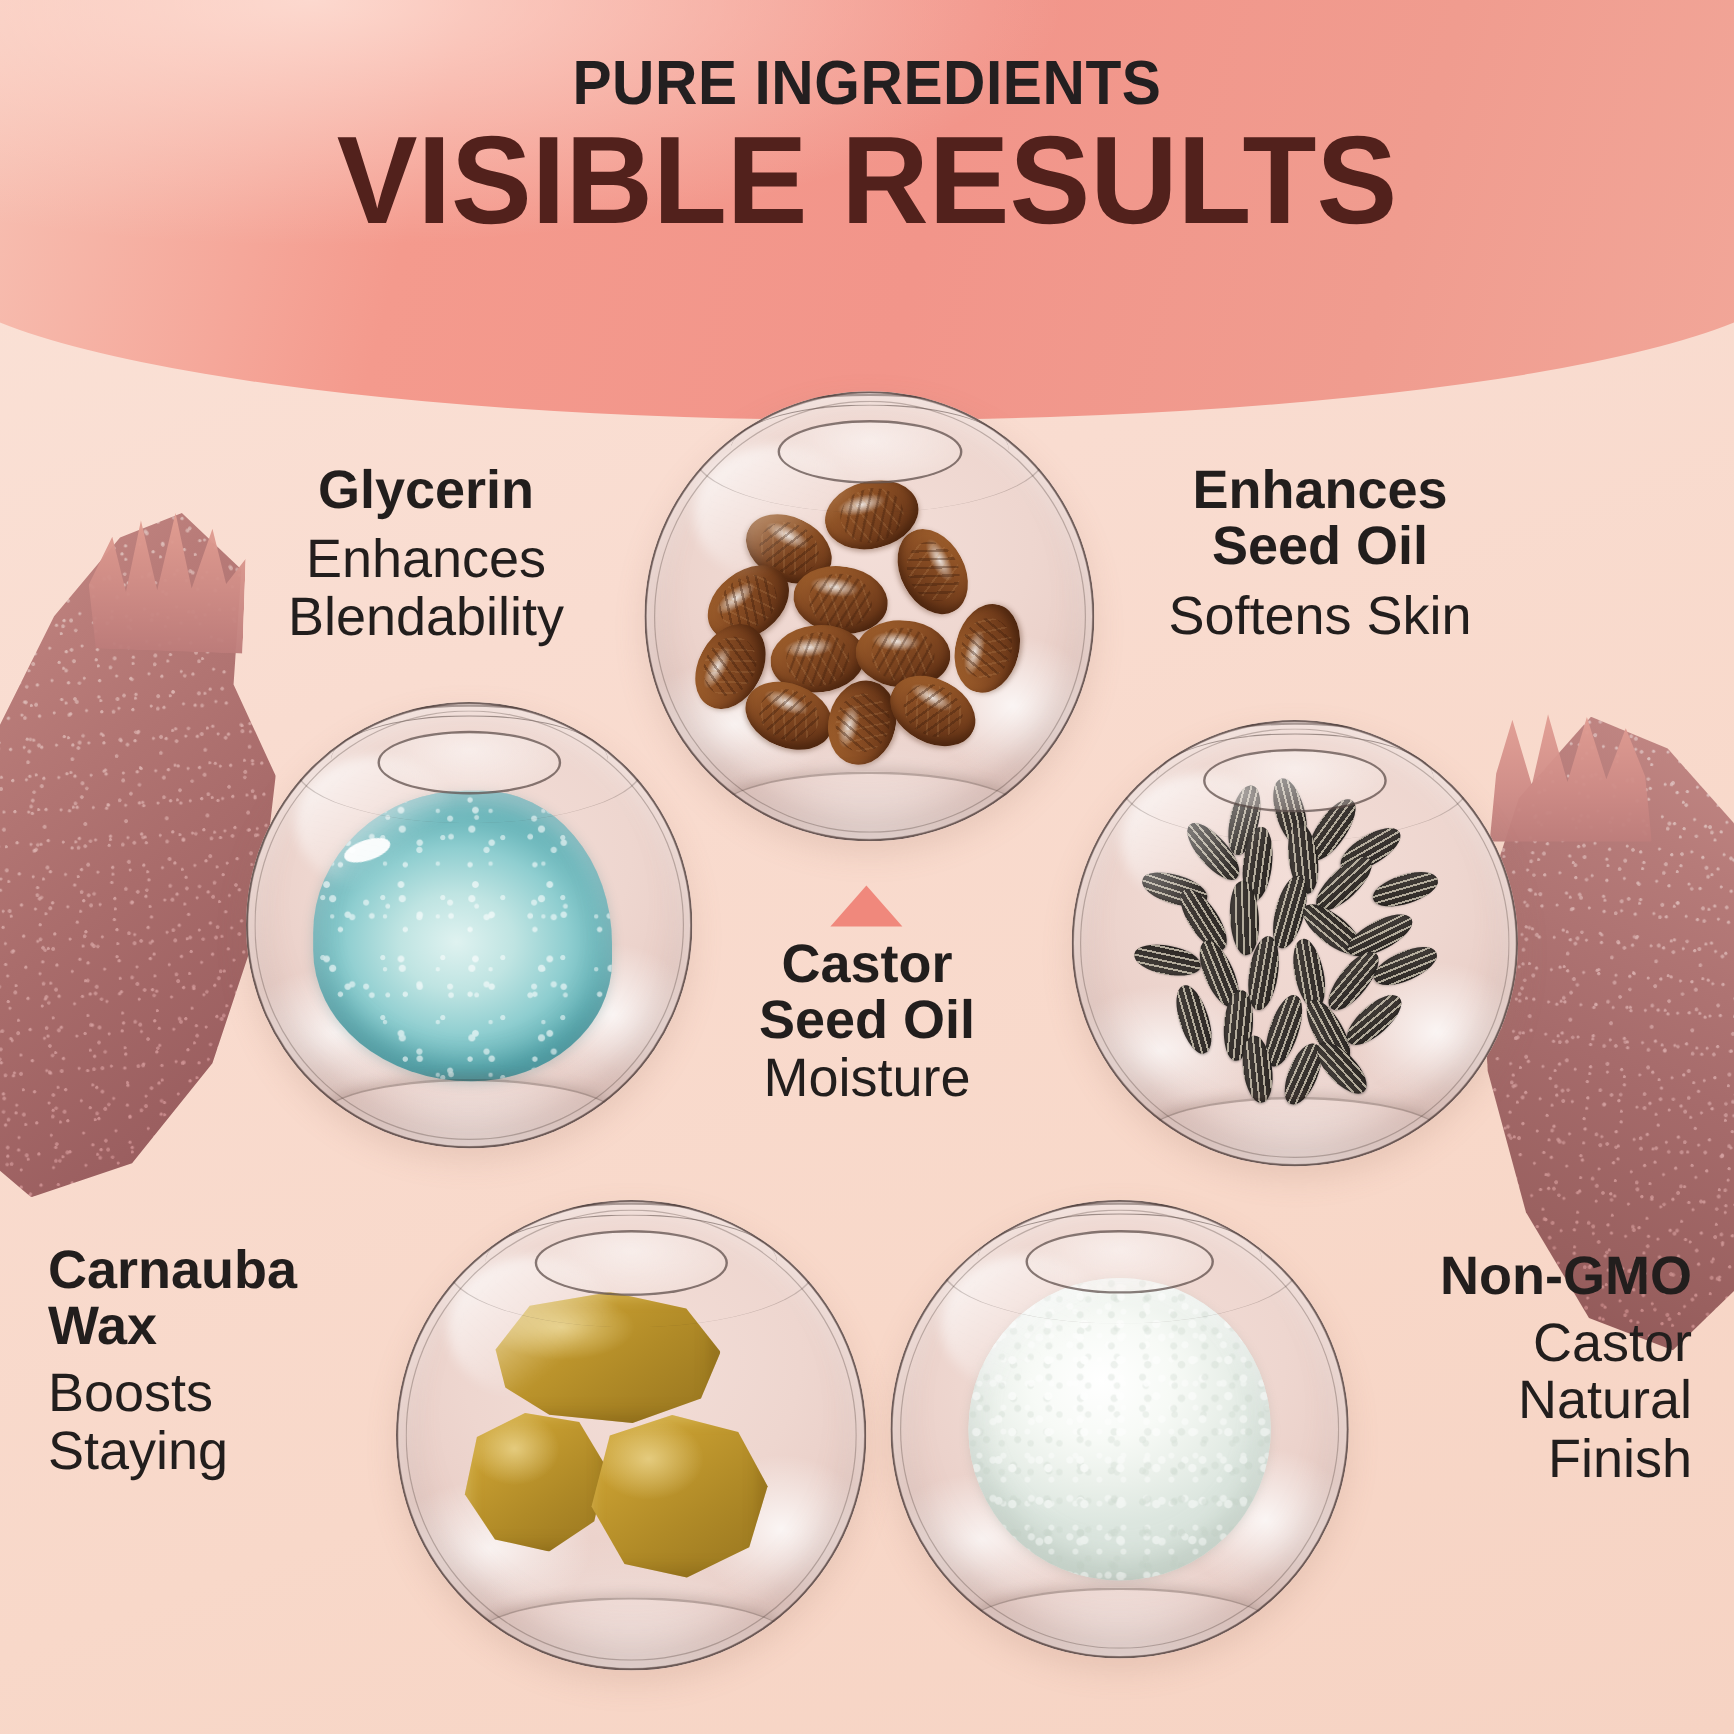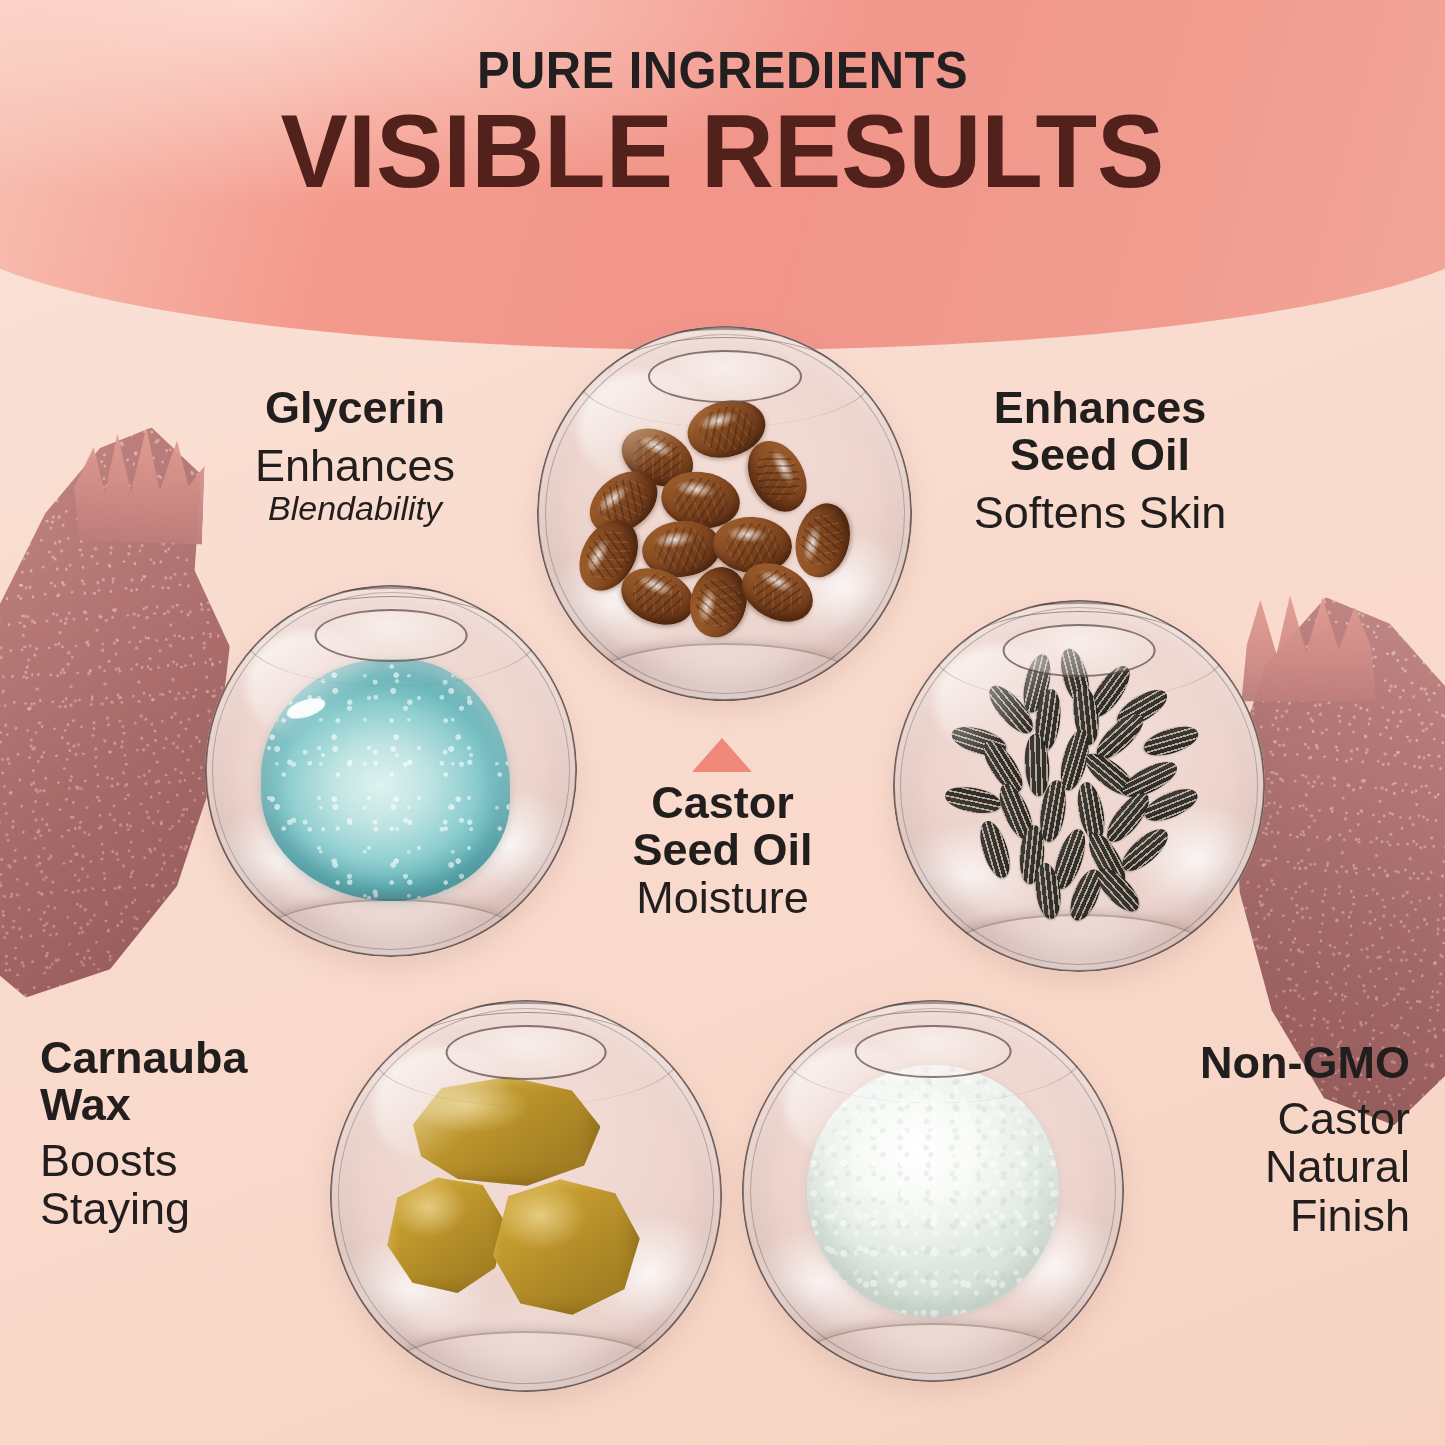--- a/index.html
+++ b/index.html
@@ -299,21 +299,21 @@
     <div class="sph-neck"></div>
     <div class="sph-neck2"></div>
     <div class="sph-mouth"></div>
     <div class="sph-base"></div>
     <div class="sph-rimline"></div>
   </div>
 
   <div class="label" style="left:175px;top:385px;width:360px;text-align:center;">
     <div class="ttl" style="font-size:45px;">Glycerin</div>
     <div class="sub" style="font-size:45px;margin-top:10px;">Enhances</div>
-    <div class="sub" style="font-size:34px;font-style:italic;">Blendability</div>
+    <div class="sub" style="font-size:45px;">Blendability</div>
   </div>
 
   <div class="label" style="left:920px;top:385px;width:360px;text-align:center;">
     <div class="ttl" style="font-size:45px;">Enhances</div>
     <div class="ttl" style="font-size:45px;">Seed Oil</div>
     <div class="sub" style="font-size:45px;margin-top:10px;">Softens Skin</div>
   </div>
 
   <div class="marker-tri" style="left:692px;top:738px;"></div>
   <div class="label" style="left:565px;top:780px;width:315px;text-align:center;">

